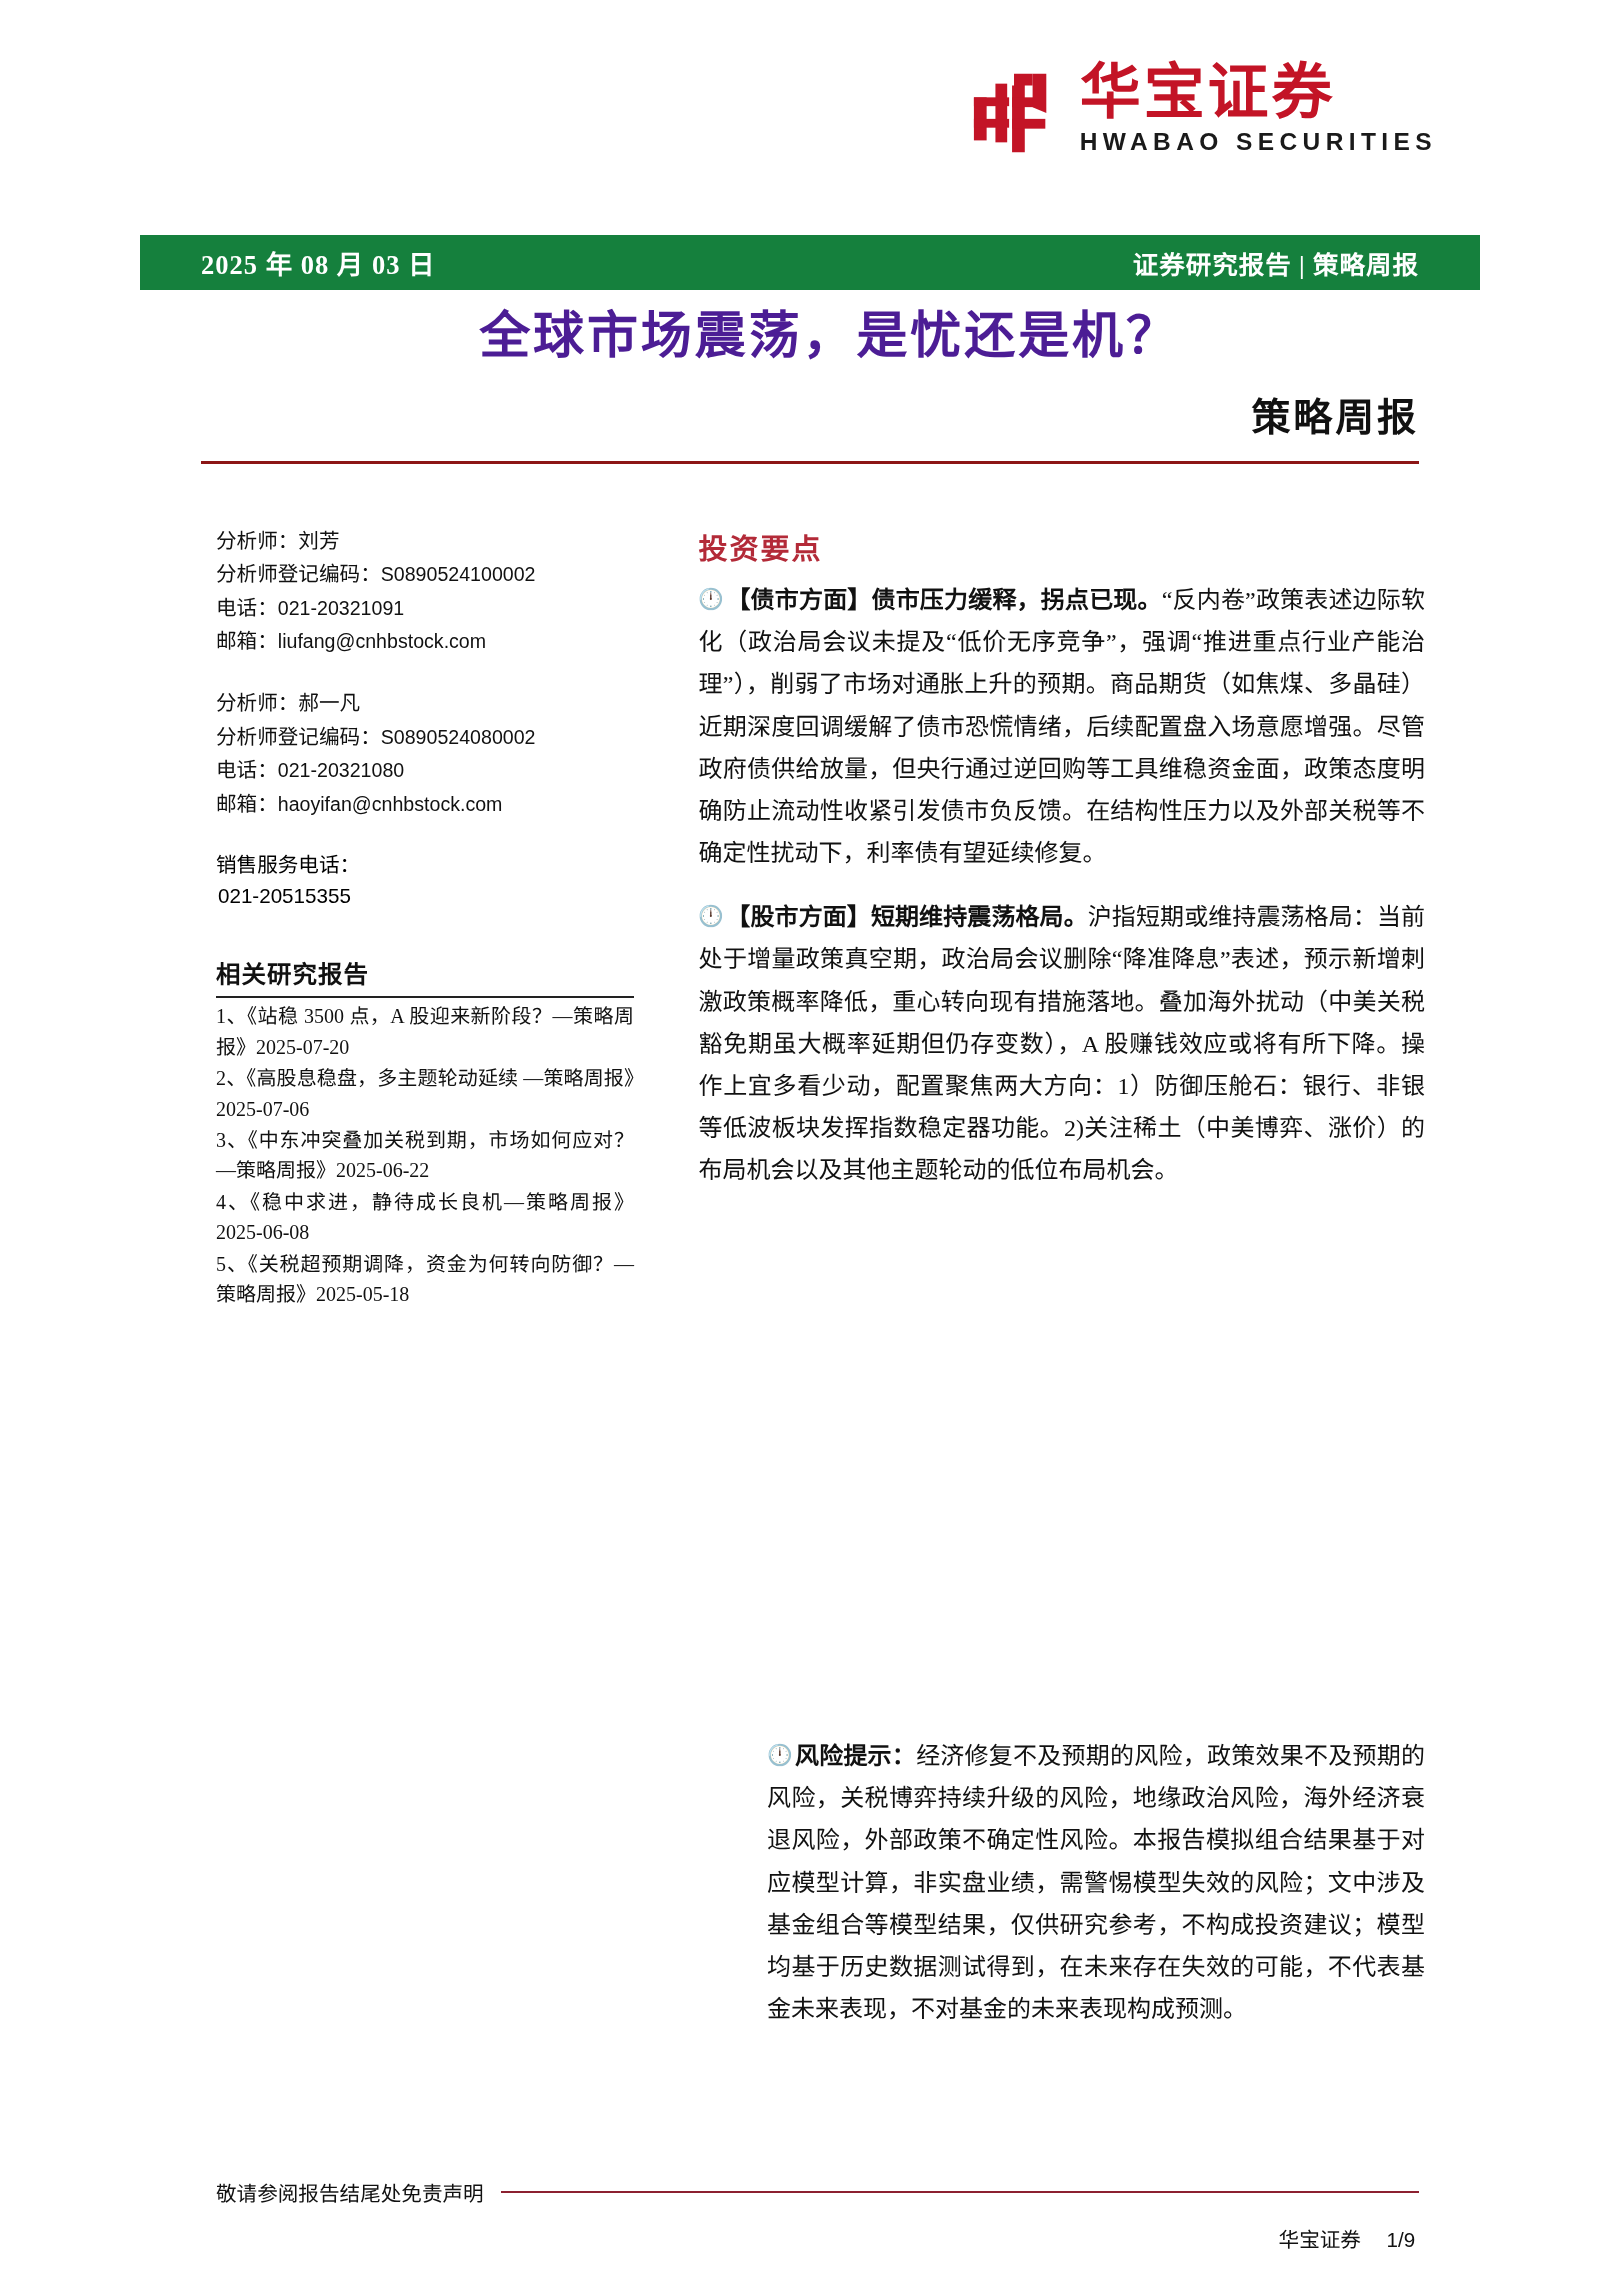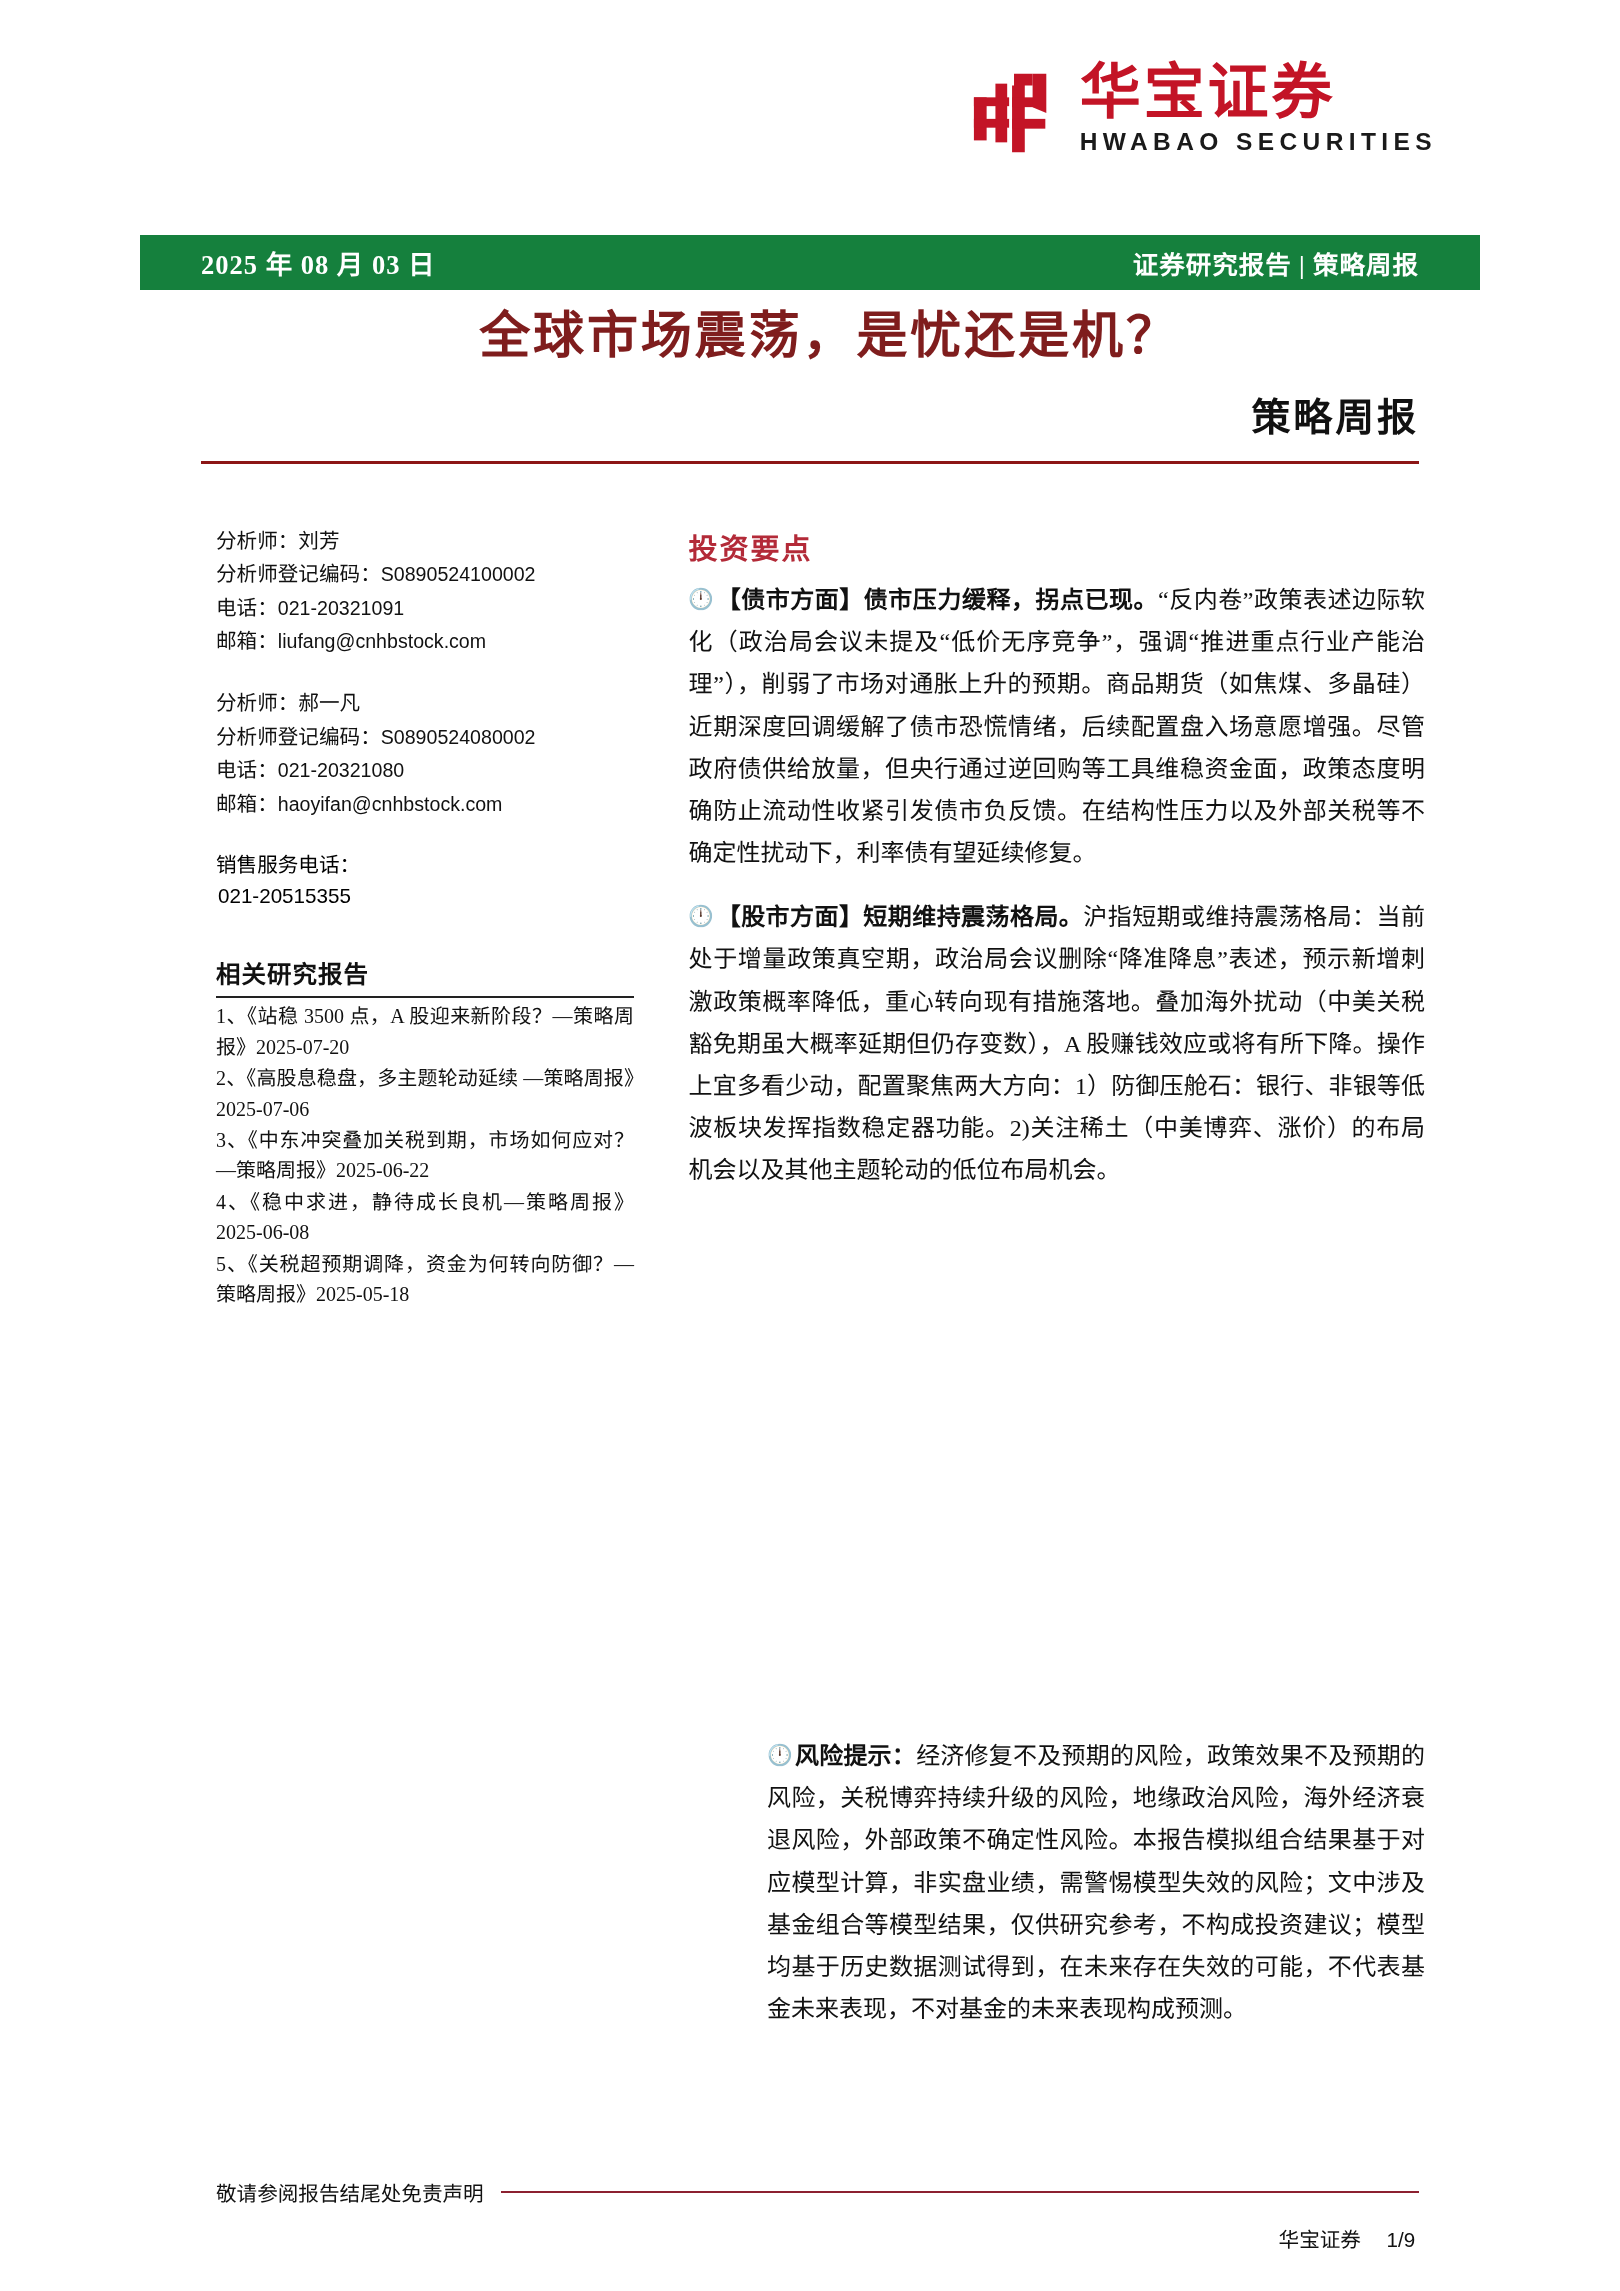--- a/index.html
+++ b/index.html
@@ -96,21 +96,21 @@
     right: 0;
     top: 294px;
     padding: 0 61px;
     box-sizing: border-box;
   }
   .doc-title {
     text-align: center;
     font-size: 51px;
     font-weight: bold;
     letter-spacing: 2.9px;
-    color: #7f1d1d;
+    color: #4c1d95;
     padding-left: 39px;
     font-family: "Liberation Serif", serif;
   }
   .doc-subtitle {
     text-align: right;
     font-size: 39px;
     font-weight: bold;
     letter-spacing: 2.9px;
     color: #111111;
     margin-top: 17.6px;
@@ -126,20 +126,21 @@
   .body-wrap {
     position: absolute;
     left: 0;
     right: 0;
     top: 525px;
     bottom: 118px;
     padding: 0 55px 0 76px;
     box-sizing: border-box;
     display: flex;
     align-items: flex-start;
+    gap: 10px;
   }
   .col-left {
     width: 451px;
     flex: none;
     padding-right: 33px;
     box-sizing: border-box;
   }
   .col-right {
     flex: 1;
     padding-left: 21.6px;

